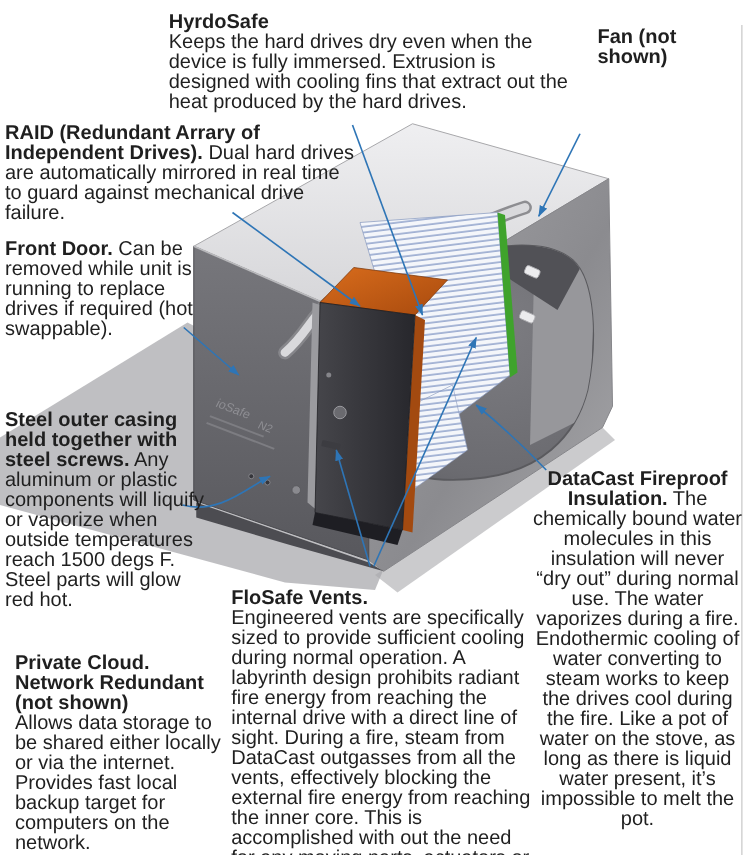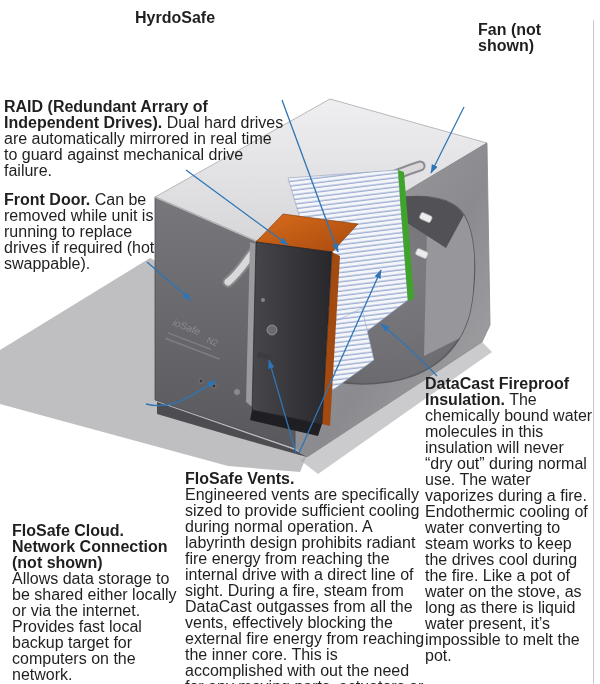--- a/index.html
+++ b/index.html
@@ -118,44 +118,49 @@
       <path d="M147,262 L191,300" marker-end="url(#ah)"></path>
       <path d="M146,404 C175,412 198,390 216,381" marker-end="url(#ah)"></path>
       <path d="M296,453 L269,360" marker-end="url(#ah)"></path>
       <path d="M299,453 L381,270" marker-end="url(#ah)"></path>
       <path d="M437,376 C420,358 398,338 381,324" marker-end="url(#ah)"></path>
     </g>
   </svg>
 
   <div class="ann" style="left:135px;top:10px;width:330px;">
     <b class="blocktitle">HyrdoSafe</b>
+    <span>Keeps the hard drives dry even when the device is fully immersed. Extrusion is designed with cooling fins that extract out the heat produced by the hard drives.</span>
   </div>
 
   <div class="ann" style="left:478px;top:22px;width:122px;">
     <b class="blocktitle">Fan (not shown)</b>
   </div>
 
   <p class="ann" style="left:4px;top:192px;width:172px;margin:0;">
     <b>Front Door.</b>
     <span>Can be removed while unit is running to replace drives if required (hot swappable).</span>
   </p>
 
   <p class="ann" style="left:4px;top:99px;width:285px;margin:0;">
     <b>RAID (Redundant Arrary of Independent Drives).</b>
     <span>Dual hard drives are automatically mirrored in real time to guard against mechanical drive failure.</span>
   </p>
 
+  <p class="ann" style="left:4px;top:329px;width:168px;margin:0;">
+    <b>Steel outer casing held together with steel screws.</b>
+    <span>Any aluminum or plastic components will liquify or vaporize when outside temperatures reach 1500 degs F. Steel parts will glow red hot.</span>
+  </p>
 
   <div class="ann" style="left:12px;top:523px;width:170px;">
-    <b class="blocktitle">FloSafe Cloud. Network Connection (not shown)</b>
+    <b class="blocktitle">Private Cloud. Network Redundant (not shown)</b>
     <span>Allows data storage to be shared either locally or via the internet. Provides fast local backup target for computers on the network.</span>
   </div>
 
   <div class="ann" style="left:185px;top:471px;width:240px;">
     <b class="blocktitle">FloSafe Vents.</b>
     <span>Engineered vents are specifically sized to provide sufficient cooling during normal operation. A labyrinth design prohibits radiant fire energy from reaching the internal drive with a direct line of sight. During a fire, steam from DataCast outgasses from all the vents, effectively blocking the external fire energy from reaching the inner core. This is accomplished with out the need for any moving parts, actuators or electricity.</span>
   </div>
 
-  <p class="ann" style="left:425px;top:376px;width:170px;margin:0;">
+  <p class="ann" style="left:425px;top:376px;width:170px;margin:0;text-align:center;">
     <b>DataCast Fireproof Insulation.</b>
     <span>The chemically bound water molecules in this insulation will never “dry out” during normal use. The water vaporizes during a fire. Endothermic cooling of water converting to steam works to keep the drives cool during the fire. Like a pot of water on the stove, as long as there is liquid water present, it’s impossible to melt the pot.</span>
   </p>
 </div>
 
 </body></html>

